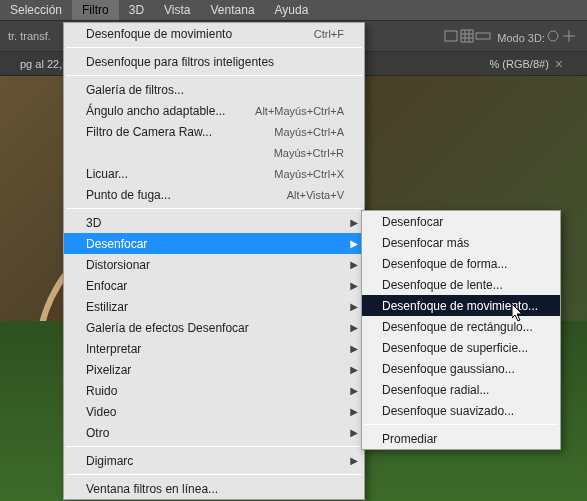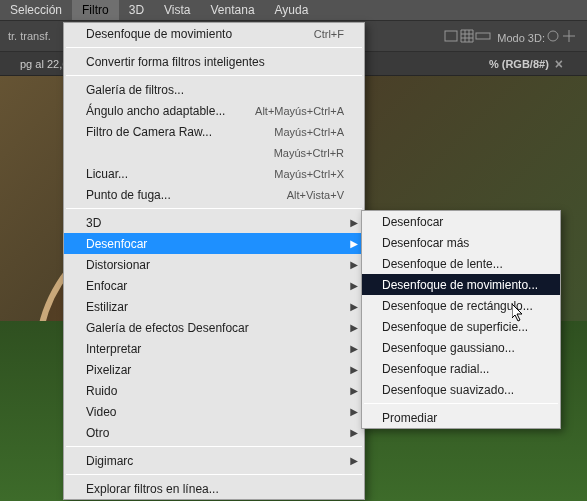--- a/index.html
+++ b/index.html
@@ -68,34 +68,34 @@
     <span class="ico"><svg viewBox="0 0 16 16">
           <path d="M8 2v12M2 8h12" stroke="#bbb"></path>
         </svg></span>
   </div>
 </div>
 
 <div class="docbar">
   <div class="tab">
     <span>pg al 22,6%</span>
   </div>
-  <div class="tab" style="margin-left:auto; margin-right:14px;font-weight:bold;">
+  <div class="tab" style="margin-left:auto; margin-right:14px;">
     <span>% (RGB/8#)</span>
     <span class="close">×</span>
   </div>
 </div>
 
 <div class="dropdown">
   <div class="row">
     <span>Desenfoque de movimiento</span>
     <span class="shortcut">Ctrl+F</span>
   </div>
   <div class="sep"></div>
   <div class="row">
-    <span>Convertir forma filtros inteligentes</span>
+    <span>Desenfoque para filtros inteligentes</span>
   </div>
   <div class="sep"></div>
   <div class="row">
     <span>Galería de filtros...</span>
   </div>
   <div class="row">
     <span>Ángulo ancho adaptable...</span>
     <span class="shortcut">Alt+Mayús+Ctrl+A</span>
   </div>
   <div class="row">
@@ -158,30 +158,33 @@
     <span>Otro</span>
     <span class="sub-arrow">▶</span>
   </div>
   <div class="sep"></div>
   <div class="row">
     <span>Digimarc</span>
     <span class="sub-arrow">▶</span>
   </div>
   <div class="sep"></div>
   <div class="row">
-    <span>Explorar filtros en línea...</span>
+    <span>Ventana filtros en línea...</span>
   </div>
 </div>
 
 <div class="submenu" id="blur-submenu">
     <div class="row">
       <span>Desenfocar</span>
     </div>
     <div class="row">
       <span>Desenfocar más</span>
+    </div>
+    <div class="row">
+      <span>Desenfoque de forma...</span>
     </div>
     <div class="row">
       <span>Desenfoque de lente...</span>
     </div>
     <div class="row hov">
       <span>Desenfoque de movimiento...</span>
     </div>
     <div class="row">
       <span>Desenfoque de rectángulo...</span>
     </div>

